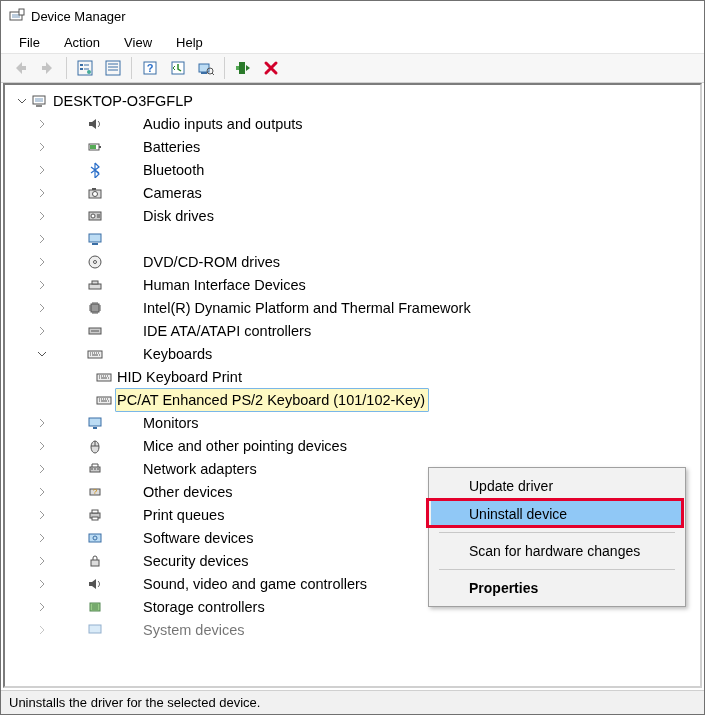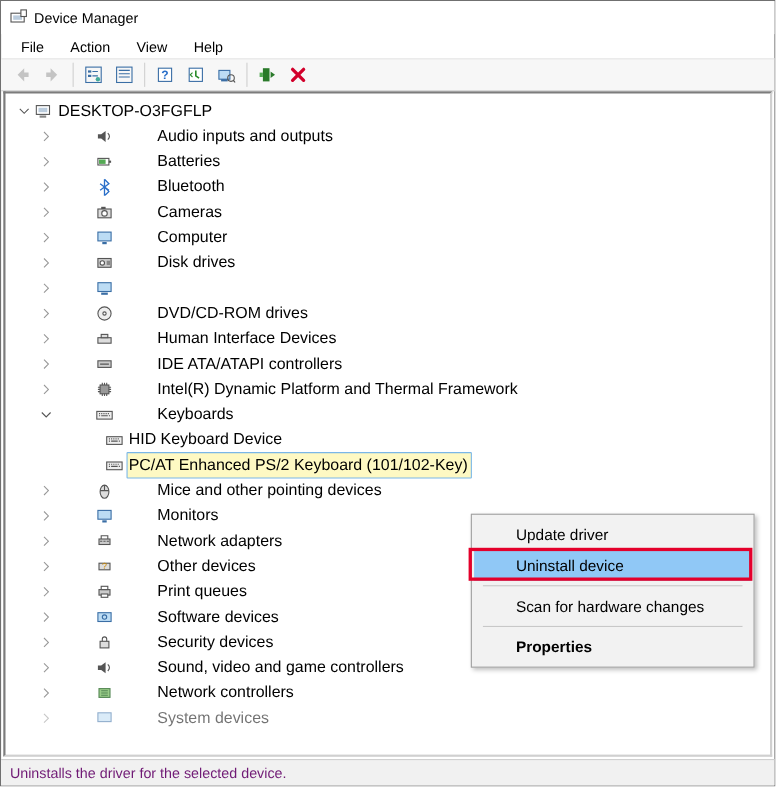--- a/index.html
+++ b/index.html
@@ -124,21 +124,21 @@
   }
   
   .statusbar {
     height: 24px;
     border-top: 1px solid #d0d0d0;
     background: #f1f1f1;
     display: flex;
     align-items: center;
     padding: 0 8px;
     font-size: 13px;
-    color: #701a75;
+    color: #000000;
   }
   svg { display: block; }
 </style>
 </head>
 <body>
 
 <div class="window">
 
   <div class="titlebar">
     <span class="tb-icon">
@@ -297,34 +297,20 @@
           <span class="nicon">
               <svg width="16" height="16" viewBox="0 0 16 16">
                 <rect x="2" y="5" width="12" height="8" fill="#ddd" stroke="#555"></rect>
                 <circle cx="8" cy="9" r="2.5" fill="#fff" stroke="#555"></circle>
                 <rect x="5" y="3" width="4" height="2" fill="#555"></rect>
               </svg>
             </span>
           <span class="nlabel">Cameras</span>
         </div>
 
-        <div class="node lvl2">
-          <span class="expander">
-              <svg width="10" height="10" viewBox="0 0 10 10">
-                <path d="M3 1l4 4-4 4" fill="none" stroke="#999"></path>
-              </svg>
-            </span>
-          <span class="nicon">
-              <svg width="16" height="16" viewBox="0 0 16 16">
-                <rect x="2" y="3" width="12" height="8" fill="#bcdcf4" stroke="#3a6ea5"></rect>
-                <rect x="6" y="12" width="4" height="2" fill="#3a6ea5"></rect>
-              </svg>
-            </span>
-          <span class="nlabel">Computer</span>
-        </div>
 
         <div class="node lvl2">
           <span class="expander">
               <svg width="10" height="10" viewBox="0 0 10 10">
                 <path d="M3 1l4 4-4 4" fill="none" stroke="#999"></path>
               </svg>
             </span>
           <span class="nicon">
               <svg width="16" height="16" viewBox="0 0 16 16">
                 <rect x="2" y="4" width="12" height="8" fill="#ccc" stroke="#555"></rect>
@@ -380,66 +366,66 @@
         </div>
 
         <div class="node lvl2">
           <span class="expander">
               <svg width="10" height="10" viewBox="0 0 10 10">
                 <path d="M3 1l4 4-4 4" fill="none" stroke="#999"></path>
               </svg>
             </span>
           <span class="nicon">
               <svg width="16" height="16" viewBox="0 0 16 16">
+                <rect x="4" y="4" width="8" height="8" fill="#999" stroke="#555"></rect>
+                <path d="M2 6h2M2 8h2M2 10h2M12 6h2M12 8h2M12 10h2M6 2v2M8 2v2M10 2v2M6 12v2M8 12v2M10 12v2" stroke="#555"></path>
+              </svg>
+            </span>
+          <span class="nlabel">Intel(R) Dynamic Platform and Thermal Framework</span>
+        </div>
+
+        <div class="node lvl2">
+          <span class="expander">
+              <svg width="10" height="10" viewBox="0 0 10 10">
+                <path d="M3 1l4 4-4 4" fill="none" stroke="#999"></path>
+              </svg>
+            </span>
+          <span class="nicon">
+              <svg width="16" height="16" viewBox="0 0 16 16">
                 <rect x="2" y="5" width="12" height="6" fill="#ccc" stroke="#555"></rect>
                 <path d="M4 8h8" stroke="#555"></path>
               </svg>
             </span>
           <span class="nlabel">IDE ATA/ATAPI controllers</span>
         </div>
 
         <div class="node lvl2">
           <span class="expander">
               <svg width="10" height="10" viewBox="0 0 10 10">
-                <path d="M3 1l4 4-4 4" fill="none" stroke="#999"></path>
-              </svg>
-            </span>
-          <span class="nicon">
-              <svg width="16" height="16" viewBox="0 0 16 16">
-                <rect x="4" y="4" width="8" height="8" fill="#999" stroke="#555"></rect>
-                <path d="M2 6h2M2 8h2M2 10h2M12 6h2M12 8h2M12 10h2M6 2v2M8 2v2M10 2v2M6 12v2M8 12v2M10 12v2" stroke="#555"></path>
-              </svg>
-            </span>
-          <span class="nlabel">Intel(R) Dynamic Platform and Thermal Framework</span>
-        </div>
-
-        <div class="node lvl2">
-          <span class="expander">
-              <svg width="10" height="10" viewBox="0 0 10 10">
                 <path d="M1 3l4 4 4-4" fill="none" stroke="#555"></path>
               </svg>
             </span>
           <span class="nicon">
               <svg width="16" height="16" viewBox="0 0 16 16">
                 <rect x="1" y="5" width="14" height="7" fill="#eee" stroke="#555"></rect>
                 <path d="M3 7h1M5 7h1M7 7h1M9 7h1M11 7h1M3 9h1M5 9h6M12 9h1" stroke="#555"></path>
               </svg>
             </span>
           <span class="nlabel">Keyboards</span>
         </div>
 
         <div class="node lvl3">
           <span class="noexp"></span>
           <span class="nicon">
               <svg width="16" height="16" viewBox="0 0 16 16">
                 <rect x="1" y="5" width="14" height="7" fill="#eee" stroke="#555"></rect>
                 <path d="M3 7h1M5 7h1M7 7h1M9 7h1M11 7h1M3 9h1M5 9h6M12 9h1" stroke="#555"></path>
               </svg>
             </span>
-          <span class="nlabel">HID Keyboard Device</span>
+          <span class="nlabel">HID Keyboard Print</span>
         </div>
 
         <div class="node lvl3">
           <span class="noexp"></span>
           <span class="nicon">
               <svg width="16" height="16" viewBox="0 0 16 16">
                 <rect x="1" y="5" width="14" height="7" fill="#eee" stroke="#555"></rect>
                 <path d="M3 7h1M5 7h1M7 7h1M9 7h1M11 7h1M3 9h1M5 9h6M12 9h1" stroke="#555"></path>
               </svg>
             </span>
@@ -447,40 +433,40 @@
         </div>
 
         <div class="node lvl2">
           <span class="expander">
               <svg width="10" height="10" viewBox="0 0 10 10">
                 <path d="M3 1l4 4-4 4" fill="none" stroke="#999"></path>
               </svg>
             </span>
           <span class="nicon">
               <svg width="16" height="16" viewBox="0 0 16 16">
+                <rect x="2" y="3" width="12" height="8" fill="#bcdcf4" stroke="#3a6ea5"></rect>
+                <rect x="6" y="12" width="4" height="2" fill="#3a6ea5"></rect>
+              </svg>
+            </span>
+          <span class="nlabel">Monitors</span>
+        </div>
+
+        <div class="node lvl2">
+          <span class="expander">
+              <svg width="10" height="10" viewBox="0 0 10 10">
+                <path d="M3 1l4 4-4 4" fill="none" stroke="#999"></path>
+              </svg>
+            </span>
+          <span class="nicon">
+              <svg width="16" height="16" viewBox="0 0 16 16">
                 <ellipse cx="8" cy="9" rx="4" ry="6" fill="#ddd" stroke="#555"></ellipse>
                 <path d="M8 3v5M4 8h8" stroke="#555"></path>
               </svg>
             </span>
           <span class="nlabel">Mice and other pointing devices</span>
-        </div>
-
-        <div class="node lvl2">
-          <span class="expander">
-              <svg width="10" height="10" viewBox="0 0 10 10">
-                <path d="M3 1l4 4-4 4" fill="none" stroke="#999"></path>
-              </svg>
-            </span>
-          <span class="nicon">
-              <svg width="16" height="16" viewBox="0 0 16 16">
-                <rect x="2" y="3" width="12" height="8" fill="#bcdcf4" stroke="#3a6ea5"></rect>
-                <rect x="6" y="12" width="4" height="2" fill="#3a6ea5"></rect>
-              </svg>
-            </span>
-          <span class="nlabel">Monitors</span>
         </div>
 
         <div class="node lvl2">
           <span class="expander">
               <svg width="10" height="10" viewBox="0 0 10 10">
                 <path d="M3 1l4 4-4 4" fill="none" stroke="#999"></path>
               </svg>
             </span>
           <span class="nicon">
               <svg width="16" height="16" viewBox="0 0 16 16">
@@ -574,21 +560,21 @@
               <svg width="10" height="10" viewBox="0 0 10 10">
                 <path d="M3 1l4 4-4 4" fill="none" stroke="#999"></path>
               </svg>
             </span>
           <span class="nicon">
               <svg width="16" height="16" viewBox="0 0 16 16">
                 <rect x="3" y="4" width="10" height="8" fill="#9c8" stroke="#585"></rect>
                 <path d="M5 6h6M5 8h6M5 10h6" stroke="#585"></path>
               </svg>
             </span>
-          <span class="nlabel">Network controllers</span>
+          <span class="nlabel">Storage controllers</span>
         </div>
 
         <div class="node lvl2" style="opacity:0.55">
           <span class="expander">
               <svg width="10" height="10" viewBox="0 0 10 10">
                 <path d="M3 1l4 4-4 4" fill="none" stroke="#999"></path>
               </svg>
             </span>
           <span class="nicon">
               <svg width="16" height="16" viewBox="0 0 16 16">

